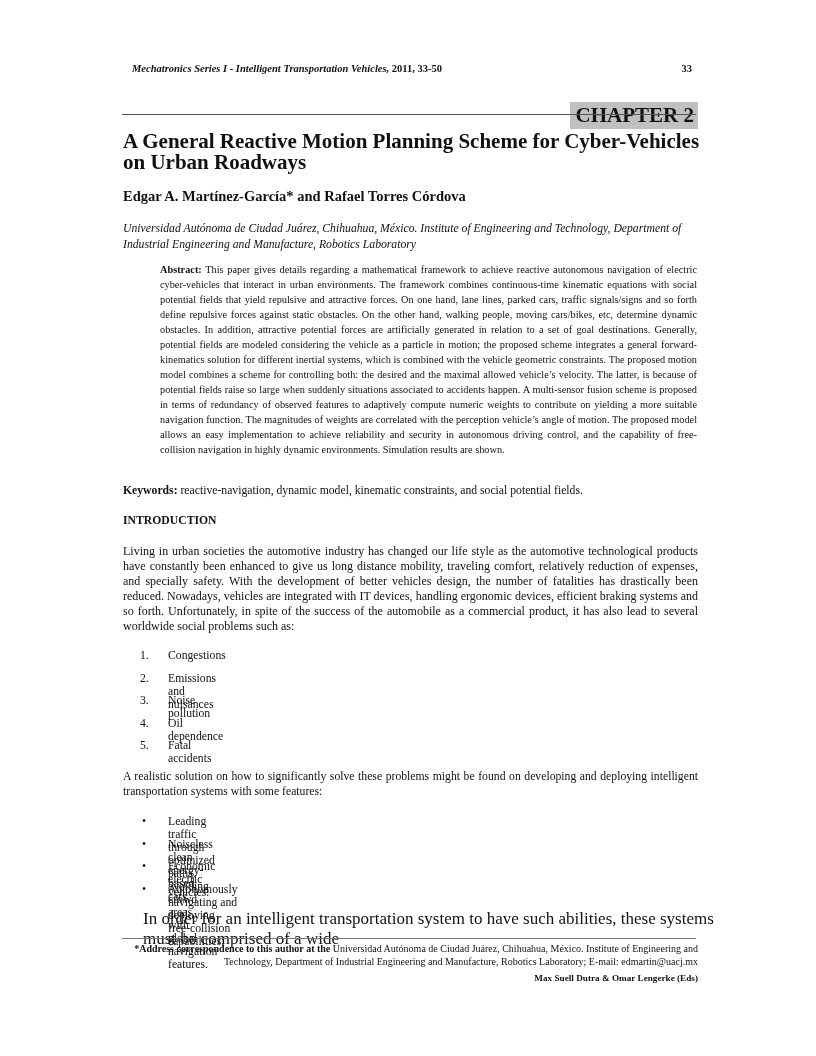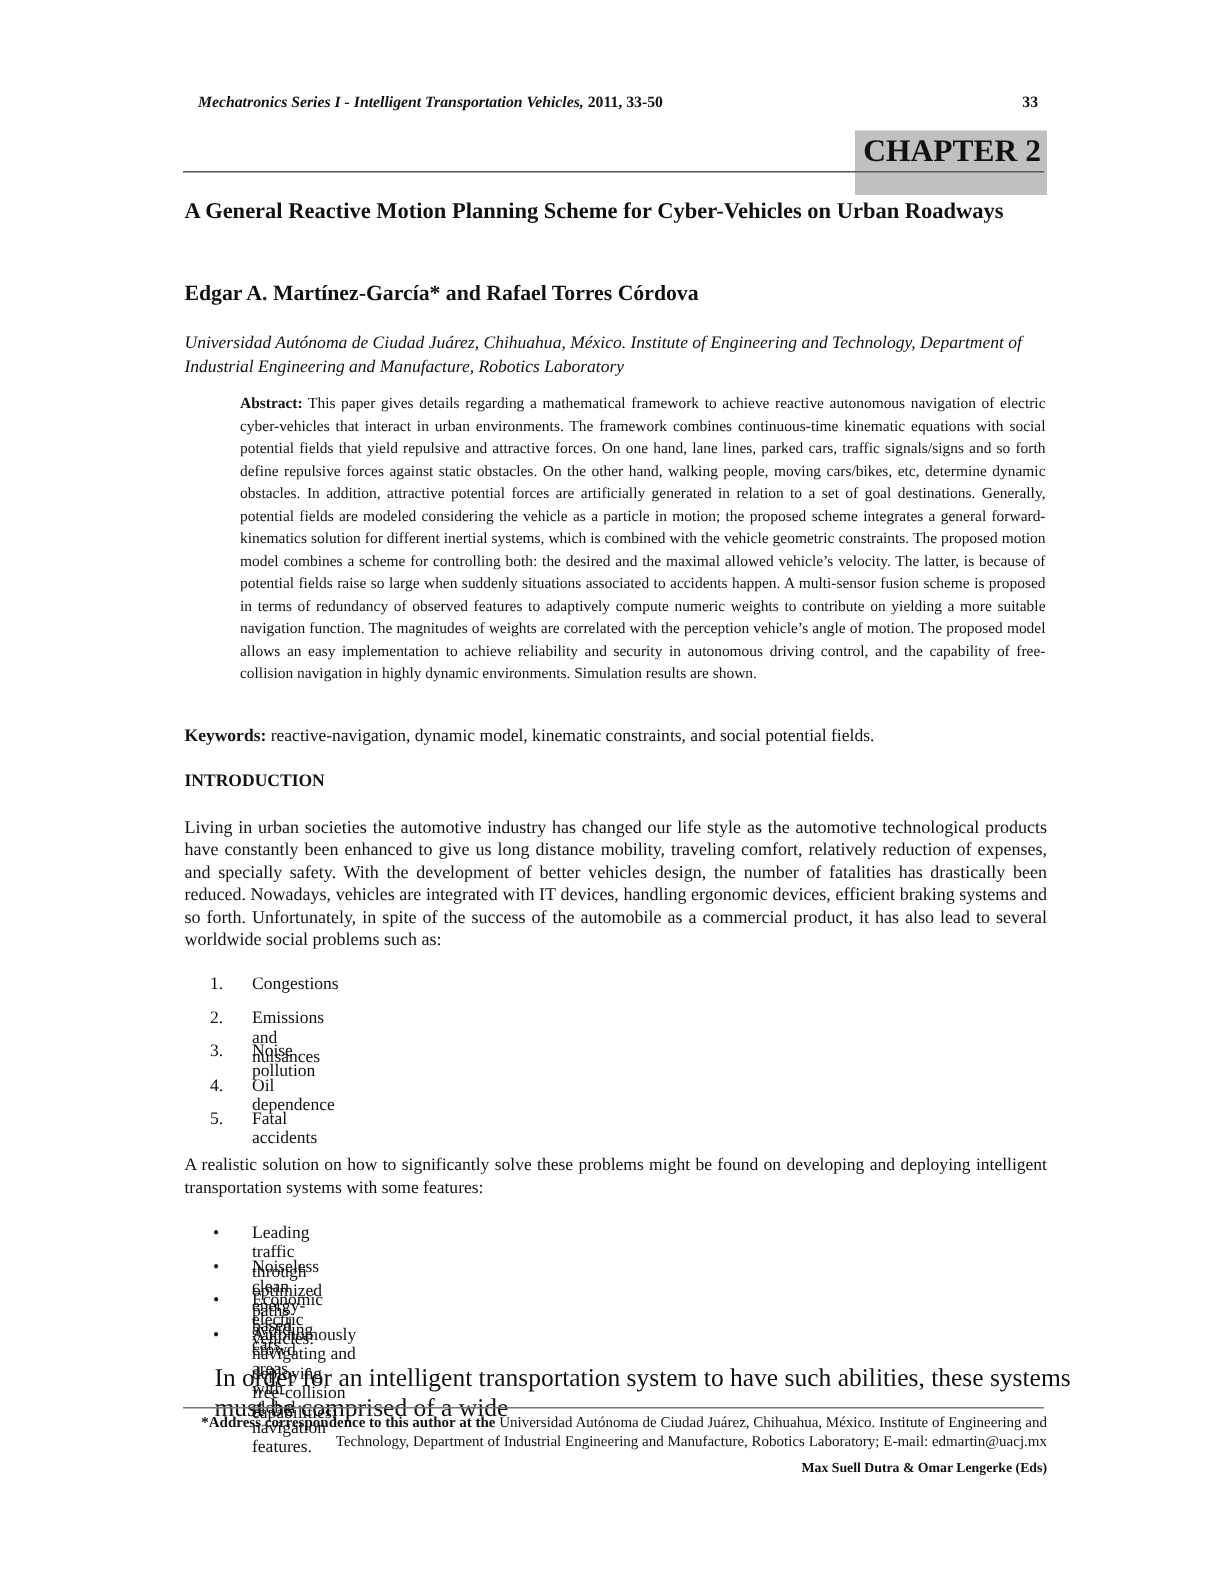--- a/index.html
+++ b/index.html
@@ -3,23 +3,23 @@
 <meta charset="utf-8">
 <style>
   html, body { margin: 0; padding: 0; background: #ffffff; }
   body { width: 816px; height: 1056px; position: relative; overflow: hidden;
          font-family: "Liberation Serif", "DejaVu Serif", serif; color: #111; }
   .abs { position: absolute; }
   .running-head { left: 120px; top: 63px; width: 578px; font-size: 10.5px; font-weight: bold; }
   .running-head .journal { position: absolute; left: 12px; width: 578px; text-align: left; font-style: italic; }
   .running-head .journal .plain { font-style: normal; }
   .running-head .pageno { position: absolute; right: 6px; }
-  .chapter { top: 87px; right: 118px; background: #c0c0c0; font-size: 21px; font-weight: bold; padding: 0 4px 16px 6px; line-height: 27px; }
+  .chapter { top: 102px; right: 118px; background: #c0c0c0; font-size: 21px; font-weight: bold; padding: 0 4px 0 6px; line-height: 27px; }
   .top-rule { left: 122px; top: 114px; width: 574px; height: 1px; background: #555; }
-  .title { left: 123px; top: 131px; width: 580px; font-size: 15px; font-weight: bold; line-height: 21px; }
+  .title { left: 123px; top: 131px; width: 580px; font-size: 21px; font-weight: bold; line-height: 21px; }
   .authors { left: 123px; top: 188px; font-size: 14.5px; font-weight: bold; }
   .affil { left: 123px; top: 221px; width: 580px; font-size: 11.7px; font-style: italic; line-height: 16px; }
   .abstract { left: 160px; top: 262px; width: 537px; font-size: 10.3px; line-height: 15px; text-align: justify; }
   .abstract b { font-weight: bold; }
   .kw { left: 123px; top: 484px; font-size: 11.7px; }
   .intro-h { left: 123px; top: 514px; font-size: 11.7px; font-weight: bold; }
   .para1 { left: 123px; top: 544px; width: 575px; font-size: 12px; line-height: 15px; text-align: justify; }
   .numlist { left: 140px; top: 649px; font-size: 11.7px; }
   .numlist .item { height: 22.5px; position: relative; }
   .numlist .num { position: absolute; left: 0; }

